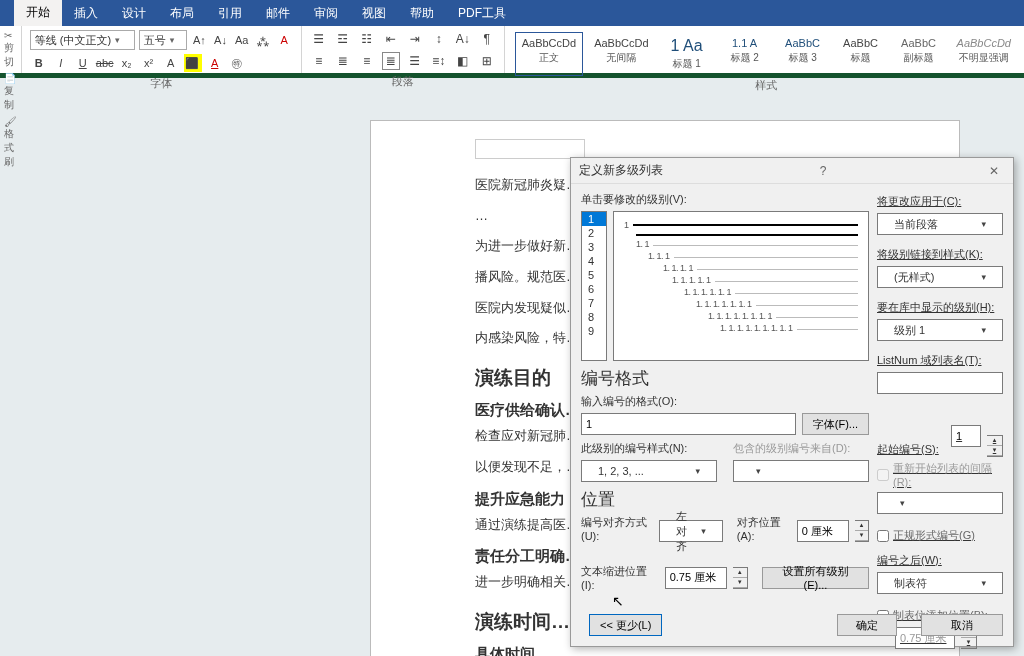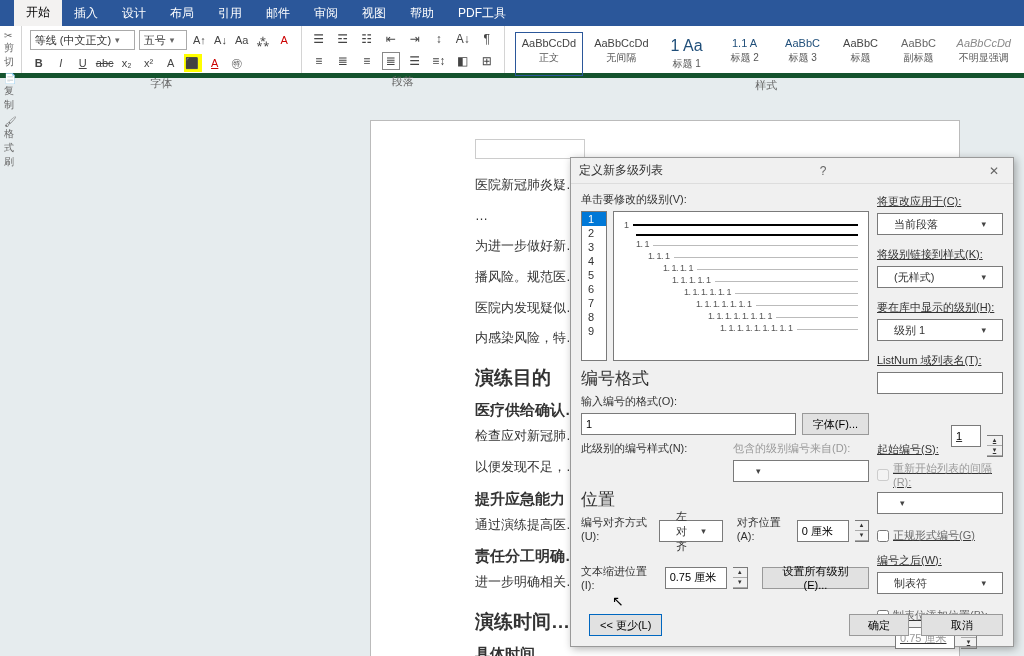--- a/index.html
+++ b/index.html
@@ -263,20 +263,21 @@
 
       <div class="section-lbl">编号格式</div>
       <span class="lbl">输入编号的格式(O):</span>
       <div class="row-flex">
         <input class="input" style="flex: 1 1 0%;" value="1">
         <button class="btn">字体(F)...</button>
       </div>
       <div class="row-flex" style="margin-top:6px;gap:16px">
         <div style="flex:1">
           <span class="lbl">此级别的编号样式(N):</span>
+          <div class="select" style="width:100%">1, 2, 3, ...</div>
         </div>
         <div style="flex:1">
           <span class="lbl" style="color:#999">包含的级别编号来自(D):</span>
           <div class="select" style="width:100%;color:#aaa"></div>
         </div>
       </div>
 
       <div class="section-lbl">位置</div>
       <div class="row-flex" style="align-items:flex-end;margin-bottom:22px">
         <span class="lbl" style="width:82px;margin:0">编号对齐方式(U):</span>
@@ -339,18 +340,18 @@
             <div>▴</div>
             <div>▾</div>
           </div>
       </div>
     </div>
   </div>
 
   <div class="footer">
     <button class="btn primary">&lt;&lt; 更少(L)</button>
     <div style="flex:1"></div>
-    <button class="btn" style="margin-right:12px;width:60px;justify-content:center">确定</button>
+    <button class="btn" style="margin-right:24px;width:60px;justify-content:center">确定</button>
     <button class="btn" style="width:82px;justify-content:center">取消</button>
   </div>
 </div>
 
 <div class="cursor">↖</div>
 
 </body></html>

